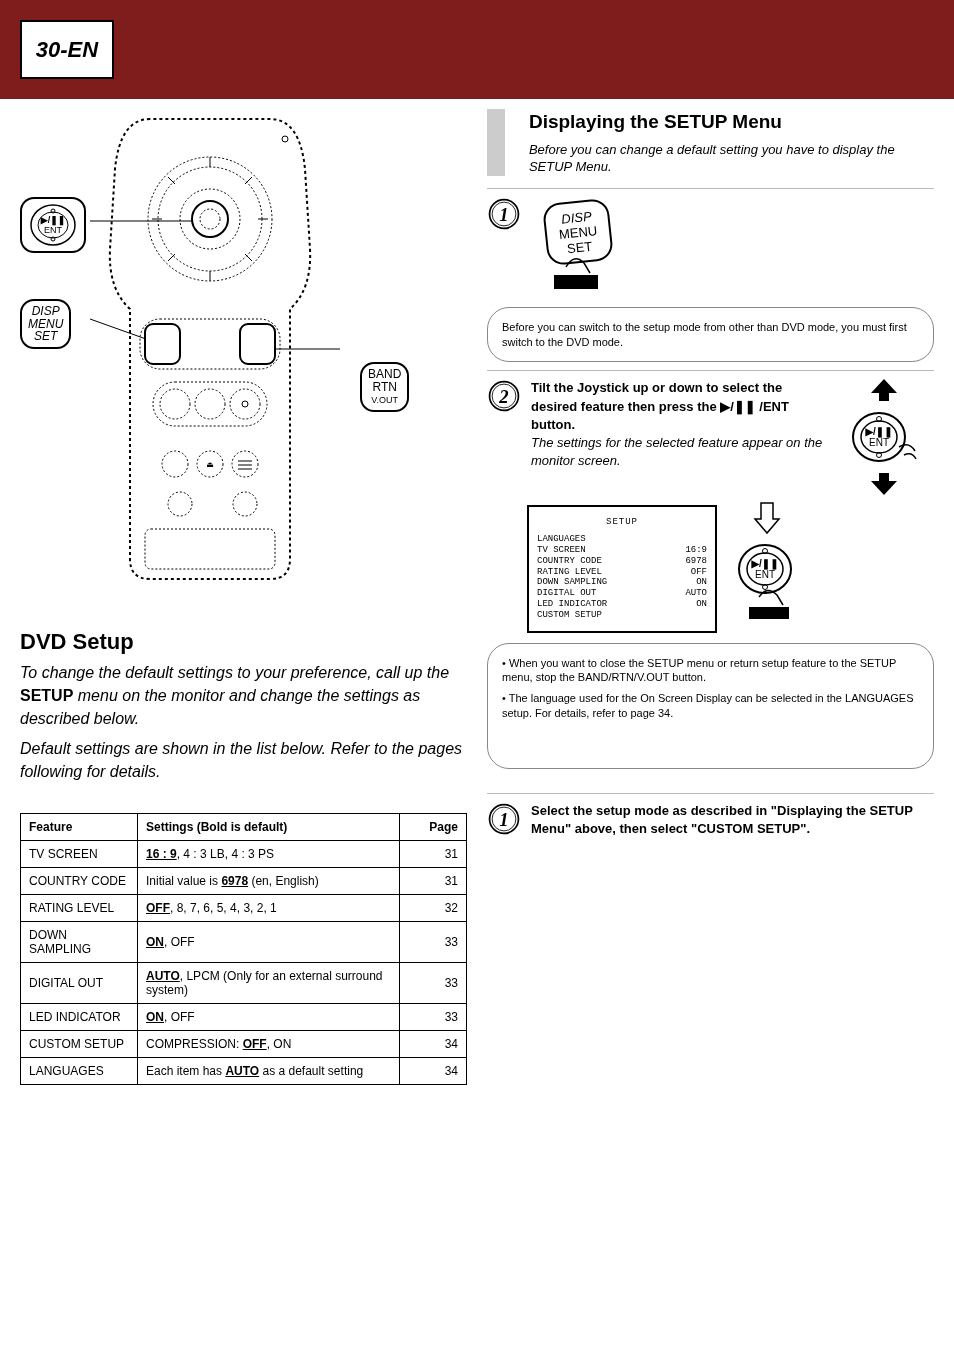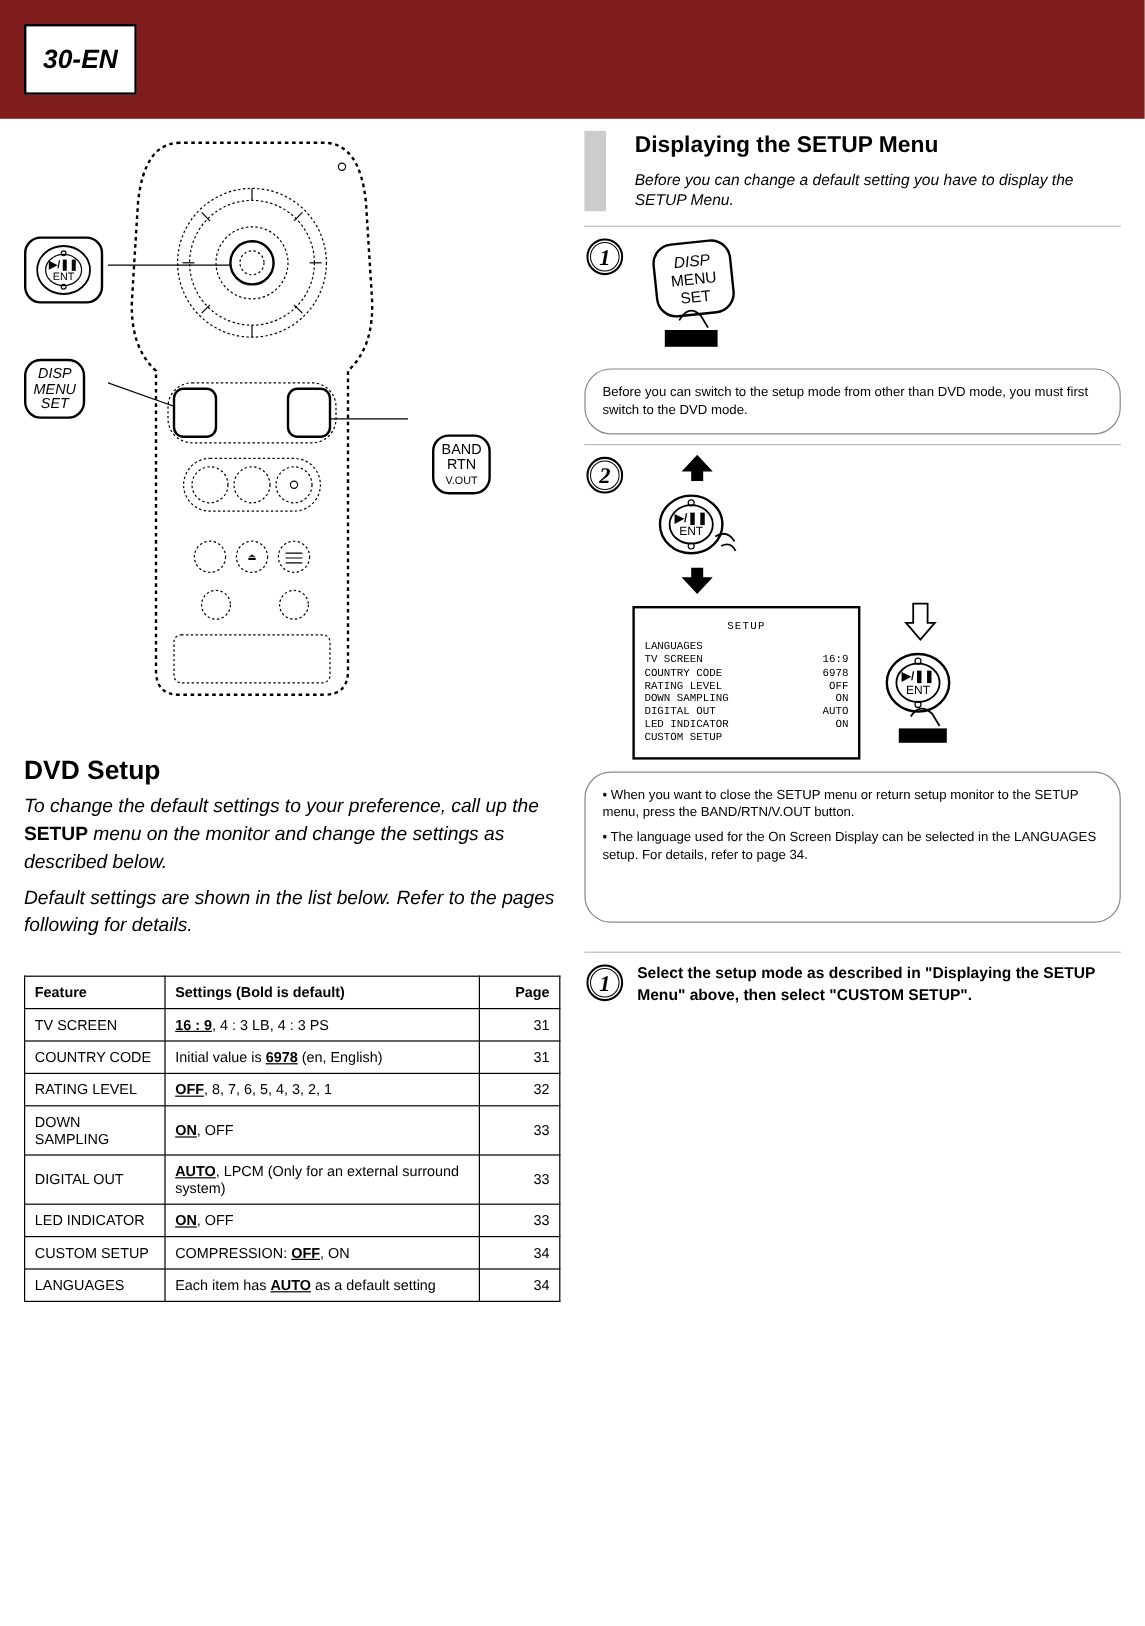--- a/index.html
+++ b/index.html
@@ -356,20 +356,24 @@
 
     <hr class="lite">
 
     
     <div class="step-row">
       <svg class="step-num" viewBox="0 0 40 40">
         <circle cx="20" cy="20" r="17" fill="none" stroke="#000" stroke-width="2"></circle>
         <circle cx="20" cy="20" r="14" fill="none" stroke="#000" stroke-width="1"></circle>
         <text x="20" y="28" text-anchor="middle" font-size="22" font-style="italic" font-family="serif" font-weight="bold">2</text>
       </svg>
+      <div class="step-text">
+        <span class="bold">Tilt the Joystick up or down to select the desired feature then press the ▶/❚❚ /ENT button.</span><br>
+        <span class="it">The settings for the selected feature appear on the monitor screen.</span>
+      </div>
       <div class="step-icon stack-icons">
 
         <svg width="26" height="22">
           <polygon points="13,0 26,14 18,14 18,22 8,22 8,14 0,14" fill="#000"></polygon>
         </svg>
         <svg width="70" height="60">
           <ellipse cx="30" cy="30" rx="26" ry="24" fill="#fff" stroke="#000" stroke-width="2"></ellipse>
           <ellipse cx="30" cy="30" rx="18" ry="16" fill="#fff" stroke="#000" stroke-width="1.5"></ellipse>
           <circle cx="30" cy="12" r="2.5" fill="none" stroke="#000"></circle>
           <circle cx="30" cy="48" r="2.5" fill="none" stroke="#000"></circle>
@@ -435,21 +439,21 @@
           <text x="32" y="26" text-anchor="middle" font-size="10" font-weight="bold">▶/❚❚</text>
           <text x="32" y="37" text-anchor="middle" font-size="10">ENT</text>
           <path d="M26 56 q8 -12 18 -2 l6 10" fill="none" stroke="#000" stroke-width="1.5"></path>
           <rect x="16" y="66" width="40" height="12" fill="#000"></rect>
         </svg>
       </div>
     </div>
 
     <div class="note-box tall">
       <div id="noteb-lines">
-          <div style="margin-bottom: 6px;">• When you want to close the SETUP menu or return setup monitor to the SETUP menu, press the BAND/RTN/V.OUT button.</div>
+          <div style="margin-bottom: 6px;">• When you want to close the SETUP menu or return setup feature to the SETUP menu, stop the BAND/RTN/V.OUT button.</div>
           <div style="margin-bottom: 6px;">• The language used for the On Screen Display can be selected in the LANGUAGES setup. For details, refer to page 34.</div>
         </div>
     </div>
 
     <br>
 
     <hr class="lite">
 
     <div class="step-row">
       <svg class="step-num" viewBox="0 0 40 40">

